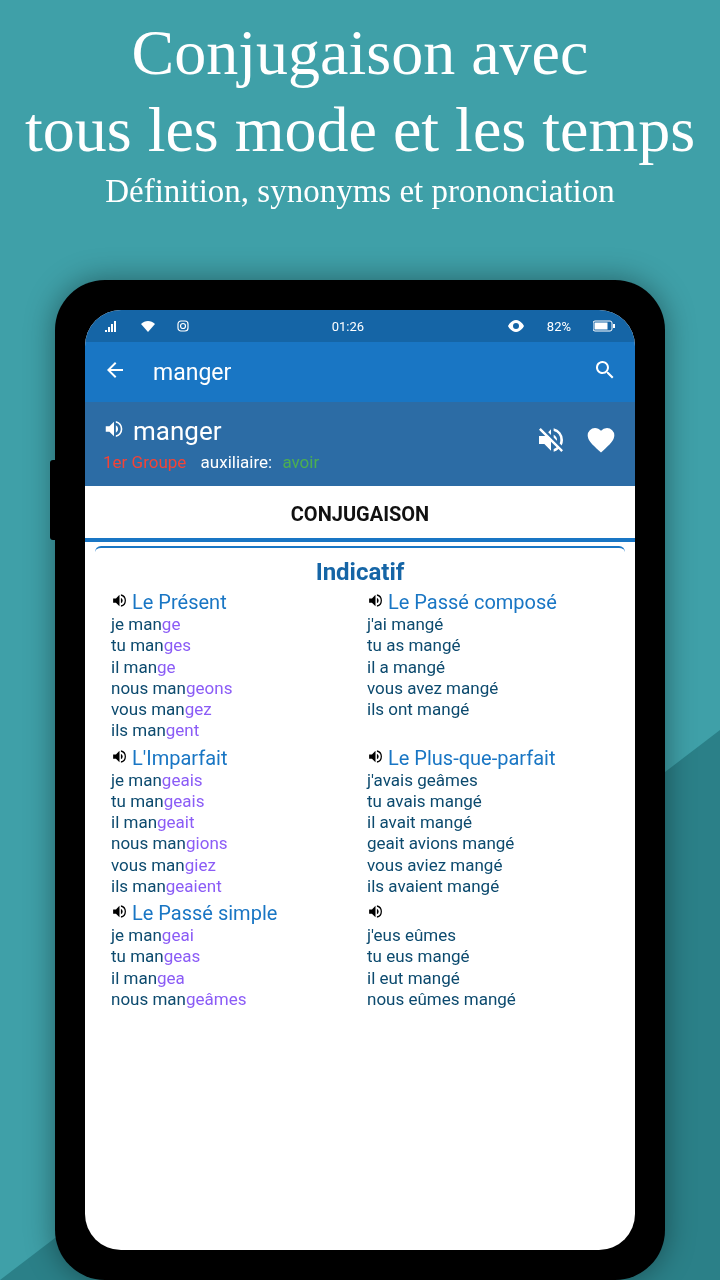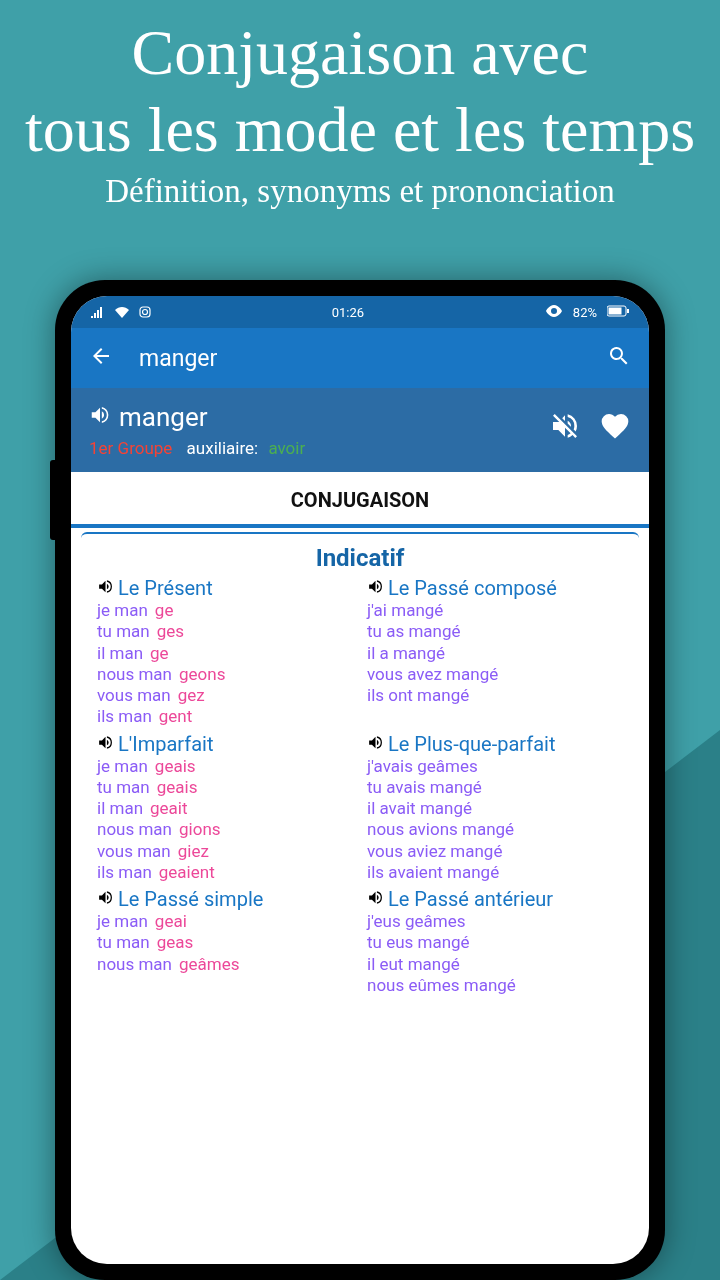--- a/index.html
+++ b/index.html
@@ -38,21 +38,21 @@
   margin-top: 4px;
 }
 .phone {
   position: absolute;
   left: 55px;
   top: 280px;
   width: 610px;
   height: 1000px;
   background: #000;
   border-radius: 50px;
-  padding: 16px;
+  padding: 30px;
   box-shadow: 0 0 30px rgba(0,0,0,0.4);
 }
 .phone-bump {
   position: absolute;
   left: -5px;
   top: 180px;
   width: 5px;
   height: 80px;
   background: #000;
   border-radius: 3px 0 0 3px;
@@ -68,21 +68,21 @@
 .status-bar {
   height: 32px;
   background: #1565a6;
   color: #fff;
   display: flex;
   align-items: center;
   justify-content: space-between;
   padding: 0 20px;
   font-size: 13px;
 }
-.status-left, .status-right { display: flex; gap: 10px; }
+.status-left, .status-right { display: flex; align-items: center; gap: 22px; }
 .status-left svg, .status-right svg { fill: #fff; }
 .app-bar {
   height: 60px;
   background: #1976c4;
   display: flex;
   align-items: center;
   padding: 0 18px;
   gap: 26px;
   color: #fff;
 }
@@ -144,22 +144,22 @@
   font-size: 20px;
   display: flex;
   align-items: center;
   gap: 4px;
 }
 .conj-line {
   font-size: 17px;
   color: #555;
   line-height: 1.25;
 }
-.stem { color: #8b5cf6; }
-.ending { color: #ec4899; margin-left: 7px; }
+.stem { color: #0c4a6e; }
+.ending { color: #8b5cf6; }
 .icon-btn { cursor: pointer; }
 </style>
 </head>
 <body>
 
 <div class="bg-shape"></div>
 
 <div class="promo-header">
   <div class="promo-title">
     <span>Conjugaison avec</span><br>
@@ -294,43 +294,43 @@
           <div class="tense-block">
             <div class="tense-title">
               <span><svg width="17" height="17" viewBox="0 0 24 24" fill="#000">
                   <path d="M3 9v6h4l5 5V4L7 9H3zm13.5 3a4.5 4.5 0 00-2.5-4v8a4.5 4.5 0 002.5-4zM14 3.2v2a7 7 0 010 13.6v2a9 9 0 000-17.6z"></path>
                 </svg></span>
               <span>Le Plus-que-parfait</span>
             </div>
             <div class="conj-line"><span class="stem">j'avais geâmes</span></div>
             <div class="conj-line"><span class="stem">tu avais mangé</span></div>
             <div class="conj-line"><span class="stem">il avait mangé</span></div>
-            <div class="conj-line"><span class="stem">nous avions mangé</span></div>
+            <div class="conj-line"><span class="stem">geait avions mangé</span></div>
             <div class="conj-line"><span class="stem">vous aviez mangé</span></div>
             <div class="conj-line"><span class="stem">ils avaient mangé</span></div>
           </div>
           <div class="tense-block">
             <div class="tense-title">
               <span><svg width="17" height="17" viewBox="0 0 24 24" fill="#000">
                   <path d="M3 9v6h4l5 5V4L7 9H3zm13.5 3a4.5 4.5 0 00-2.5-4v8a4.5 4.5 0 002.5-4zM14 3.2v2a7 7 0 010 13.6v2a9 9 0 000-17.6z"></path>
                 </svg></span>
               <span>Le Passé simple</span>
             </div>
             <div class="conj-line"><span class="stem">je man</span><span class="ending">geai</span></div>
             <div class="conj-line"><span class="stem">tu man</span><span class="ending">geas</span></div>
+            <div class="conj-line"><span class="stem">il man</span><span class="ending">gea</span></div>
             <div class="conj-line"><span class="stem">nous man</span><span class="ending">geâmes</span></div>
           </div>
           <div class="tense-block">
             <div class="tense-title">
               <span><svg width="17" height="17" viewBox="0 0 24 24" fill="#000">
                   <path d="M3 9v6h4l5 5V4L7 9H3zm13.5 3a4.5 4.5 0 00-2.5-4v8a4.5 4.5 0 002.5-4zM14 3.2v2a7 7 0 010 13.6v2a9 9 0 000-17.6z"></path>
                 </svg></span>
-              <span>Le Passé antérieur</span>
-            </div>
-            <div class="conj-line"><span class="stem">j'eus geâmes</span></div>
+            </div>
+            <div class="conj-line"><span class="stem">j'eus eûmes</span></div>
             <div class="conj-line"><span class="stem">tu eus mangé</span></div>
             <div class="conj-line"><span class="stem">il eut mangé</span></div>
             <div class="conj-line"><span class="stem">nous eûmes mangé</span></div>
           </div>
         </div>
     </div>
 
   </div>
 </div>
 

